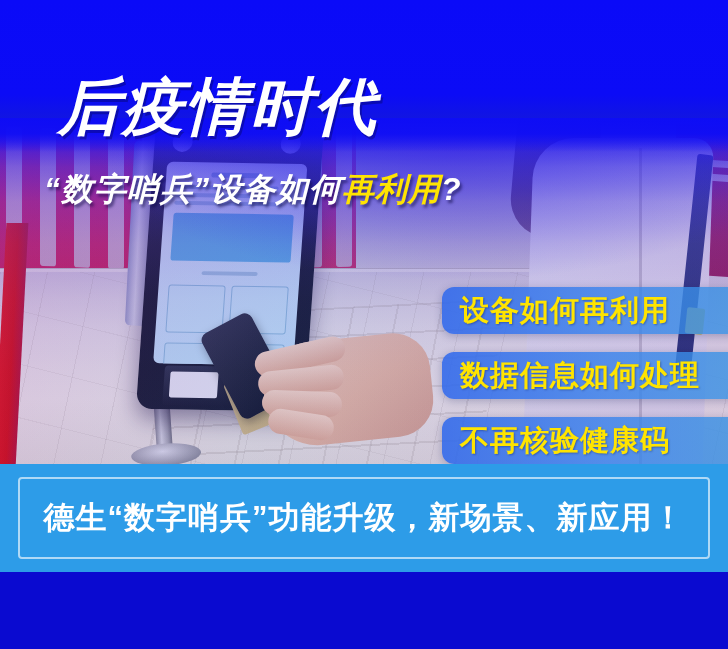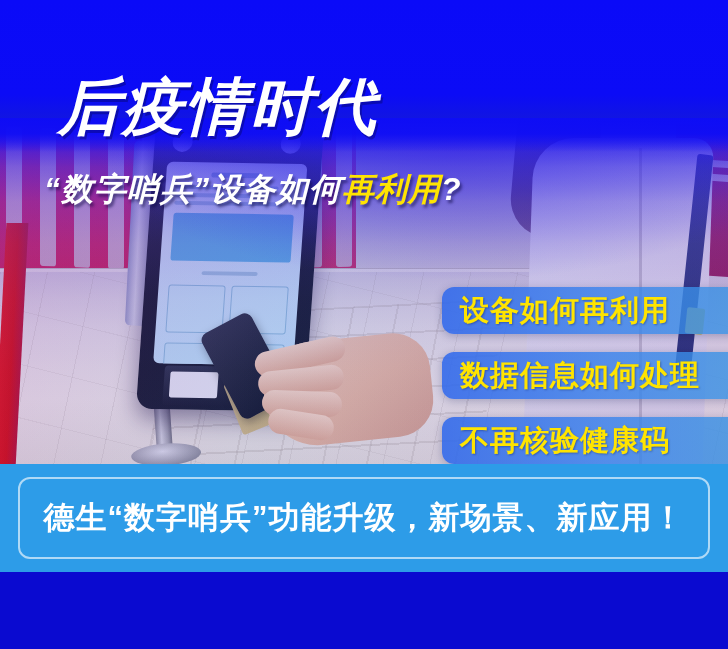--- a/index.html
+++ b/index.html
@@ -309,21 +309,21 @@
   }
 
   
   .bottomband{
     position:absolute; left:0; right:0; bottom:0; height:108px;
     background:#2d9ce8;
   }
   .bottomband .inner{
     position:absolute; left:18px; right:18px; top:13px; bottom:13px;
     border:2px solid rgba(255,255,255,.62);
-    border-radius:12px;
+    border-radius:4px;
     display:flex; align-items:center; justify-content:center;
   }
   .bottomband .inner span{
     font-size:31px;
     font-weight:bold;
     color:#ffffff;
     letter-spacing:1px;
     white-space:nowrap;
   }
 </style>

